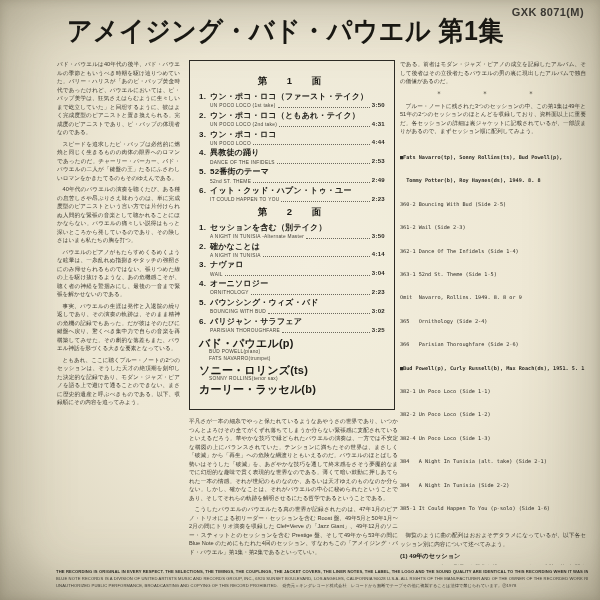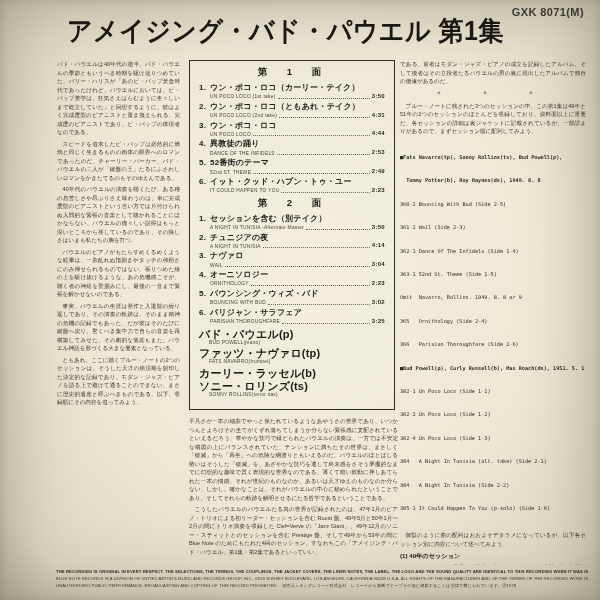--- a/index.html
+++ b/index.html
@@ -14,21 +14,21 @@
   .title{position:absolute;left:67px;top:13px;margin:0;font-size:25px;font-weight:900;
     letter-spacing:.5px;color:#191813;transform:scaleY(1.08);transform-origin:top left;white-space:nowrap;}
   .col{position:absolute;top:60px;text-align:justify;}
   .left-col{left:57px;width:123px;height:502px;overflow:hidden;}
   .mid-col{left:184px;width:214px;height:503px;overflow:hidden;}
   .right-col{left:400px;width:186px;height:505px;overflow:hidden;}
   p.body{font-size:5.6px;line-height:1.52;margin:0 0 3px;text-indent:1em;color:#3a372e;}
   p.noindent{text-indent:0;}
   
   .trackbox{margin-left:5px;width:206px;height:350px;border:1.5px solid #2c2a24;
-    padding:4px 9px 5px;box-sizing:border-box;overflow:hidden;background:rgba(255,255,255,.05);}
+    padding:13px 9px 5px;box-sizing:border-box;overflow:hidden;background:rgba(255,255,255,.05);}
   .side-heading{text-align:center;font-weight:bold;font-size:9.5px;letter-spacing:5px;margin:1px 0 5px;color:#1d1c17;}
   .track{margin-bottom:2.5px;}
   .track-title{display:flex;font-weight:bold;font-size:8px;line-height:1.1;color:#1d1c17;letter-spacing:.2px;}
   .track-num{width:11px;flex:none;}
   .track-sub{display:flex;align-items:flex-end;margin-left:11px;font-size:4.8px;color:#45423a;letter-spacing:.3px;line-height:1.25;}
   .leader{flex:1;border-bottom:1px dotted #6d6a5e;margin:0 2px 1.5px 2px;}
   .track-time{font-size:6px;font-weight:bold;flex:none;color:#2a2822;}
   .personnel-heading{text-align:center;font-weight:bold;font-size:8.5px;letter-spacing:3px;margin:5px 0 4px;color:#1d1c17;}
   .member{margin-bottom:1.5px;}
   .member-jp{font-weight:bold;font-size:11px;line-height:1.1;color:#1d1c17;letter-spacing:.2px;}
@@ -63,21 +63,21 @@
     <p class="body">ともあれ、ここに聴くブルー・ノートの2つのセッションは、そうした天才の絶頂期を刻印した決定的な記録であり、モダン・ジャズ・ピアノを語る上で避けて通ることのできない、まさに歴史的遺産と呼ぶべきものである。以下、収録順にその内容を追ってみよう。</p>
   </div>
 
   <div class="col mid-col">
     <div class="trackbox">
       <div class="side-heading">第　1　面</div>
 
       <div class="track">
         <div class="track-title">
             <span class="track-num">1.</span>
-            <span>ウン・ポコ・ロコ（カーリー・テイク）</span>
+            <span>ウン・ポコ・ロコ（ファースト・テイク）</span>
           </div>
         <div class="track-sub">
             <span>UN POCO LOCO (1st take)</span>
             <span class="leader"></span>
             <span class="track-time">3:50</span>
           </div>
       </div>
       <div class="track">
         <div class="track-title">
             <span class="track-num">2.</span>
@@ -143,21 +143,21 @@
           </div>
         <div class="track-sub">
             <span>A NIGHT IN TUNISIA -Alternate Master</span>
             <span class="leader"></span>
             <span class="track-time">3:50</span>
           </div>
       </div>
       <div class="track">
         <div class="track-title">
             <span class="track-num">2.</span>
-            <span>チュニジアの夜</span>
+            <span>確かなことは</span>
           </div>
         <div class="track-sub">
             <span>A NIGHT IN TUNISIA</span>
             <span class="leader"></span>
             <span class="track-time">4:14</span>
           </div>
       </div>
       <div class="track">
         <div class="track-title">
             <span class="track-num">3.</span>
@@ -201,30 +201,29 @@
             <span class="leader"></span>
             <span class="track-time">3:25</span>
           </div>
       </div>
 
       <div class="member">
         <div class="member-jp">バド・パウエル(p)</div>
         <div class="member-en">BUD POWELL(piano)</div>
       </div>
       <div class="member">
-        <div class="member-jp">ファッツ・ナヴァロ(tp)</div>
         <div class="member-en">FATS NAVARRO(trumpet)</div>
-      </div>
-      <div class="member">
-        <div class="member-jp">カーリー・ラッセル(b)</div>
-
       </div>
       <div class="member">
         <div class="member-jp">ソニー・ロリンズ(ts)</div>
         <div class="member-en">SONNY ROLLINS(tenor sax)</div>
+      </div>
+      <div class="member">
+        <div class="member-jp">カーリー・ラッセル(b)</div>
+
       </div>
 
     </div>
 
     <div class="mid-notes">
       <p class="body noindent">平凡さが一本の細糸でやっと保たれているようなあやうさの世界であり、いつかつんとよろけその全てがくずれ落ちてしまうか分らない緊張感に支配されているといえるだろう。華やかな技巧で縁どられたパウエルの演奏は、一方では不安定な構図の上にバランスされていた。テンションに満ちたその世界は、まさしく「破滅」から「再生」への危険な綱渡りともいえるのだ。パウエルのほとばしる勢いはそうした「破滅」を、あざやかな技巧を通して終末感をさそう夢魔的なまでに幻想的な趣味で貫く表現的な世界なのである。薄くて暗い鼓動に押しあてられた一本の情感。それが世紀のものなのか、あるいは天才ゆえのものなのか分らない。しかし、確かなことは、それがパウエルの中心に秘められたということであり、そしてそれらの軌跡を解明させるにたる哲学であるということである。</p>
       <p class="body">こうしたパウエルのパウエルたる真の世界が記録されたのは、47年1月のピアノ・トリオによる初リーダー・セッションを含む Roost 盤、49年5月と50年1月〜2月の間にトリオ演奏を収録した Clef=Verve の「Jazz Giant」、49年12月のソニー・スティットとのセッションを含む Prestige 盤、そして49年から53年の間に Blue Note のためにもたれた4回のセッション、すなわちこの「アメイジング・バド・パウエル」第1集・第2集であるといっていい。</p>
     </div>
   </div>
 

